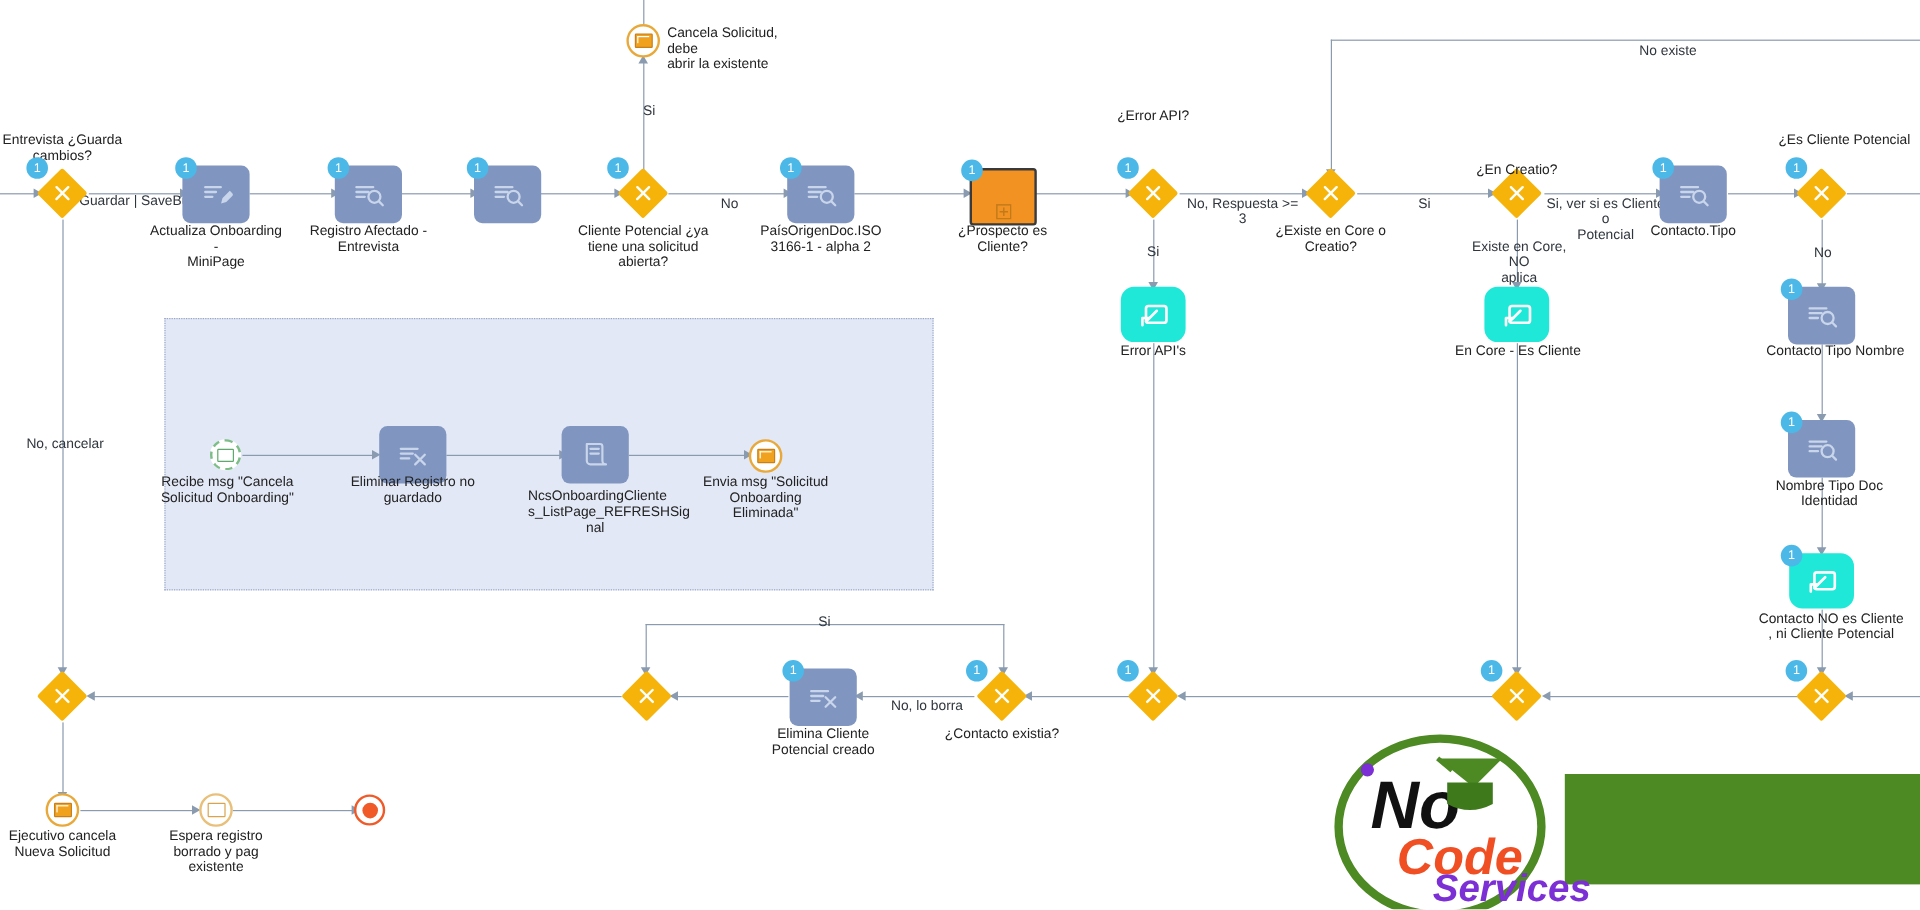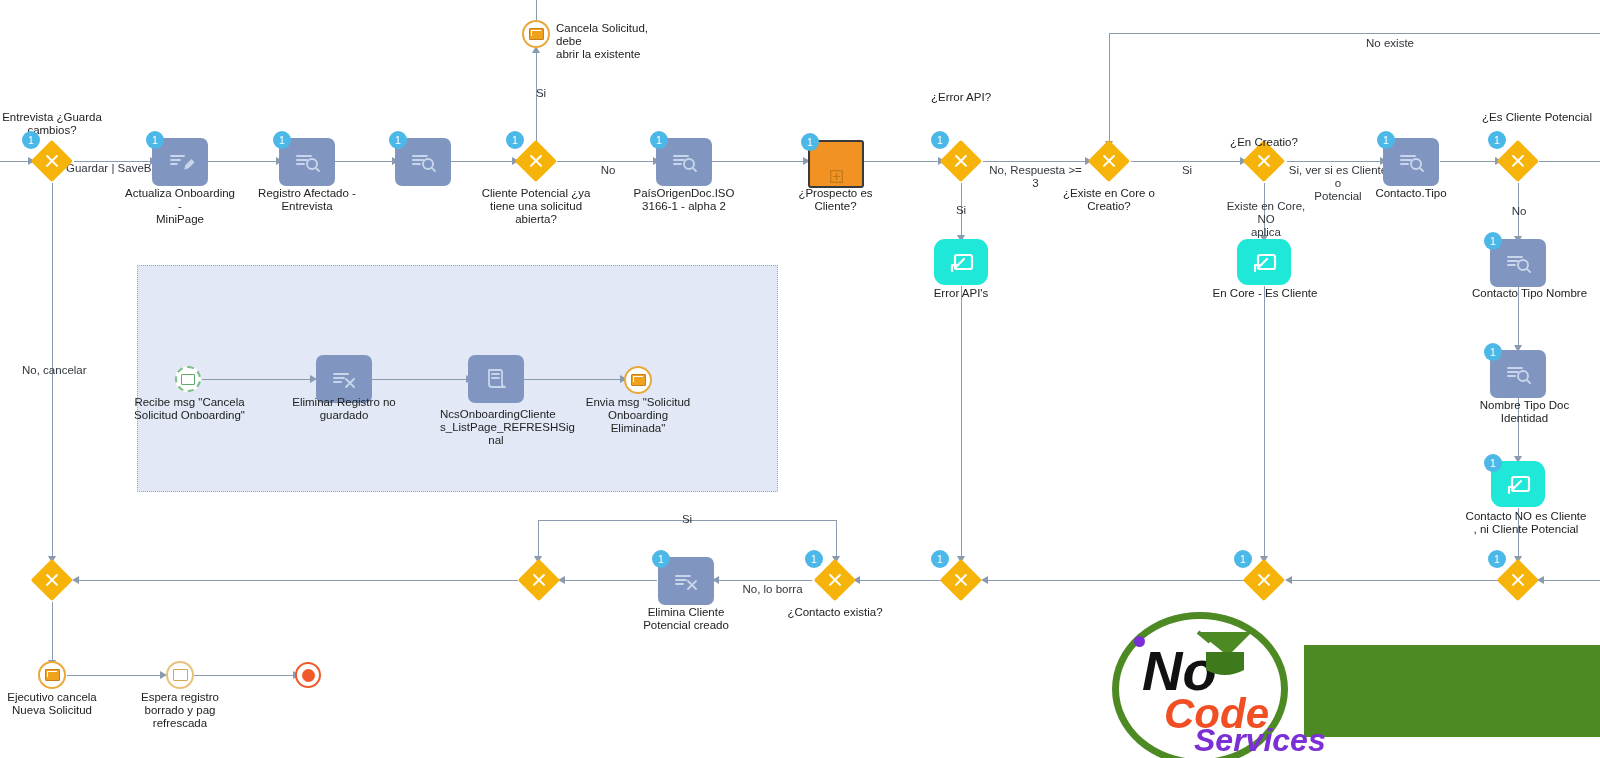--- a/index.html
+++ b/index.html
@@ -441,21 +441,21 @@
     <div class="env"></div>
   </div>
   <div class="nlab" style="left:-4px;top:691px;width:112px;">Ejecutivo cancela
 Nueva Solicitud</div>
 
   <div class="evt msg-catch" style="left:166px;top:661px;">
     <div class="env2"></div>
   </div>
   <div class="nlab" style="left:124px;top:691px;width:112px;">Espera registro
 borrado y pag
-refrescada</div>
+existente</div>
 
   <div class="evt end" style="left:295px;top:662px;">
     <div class="dot"></div>
   </div>
 
   <div class="ln lnh" style="left:202px;top:379px;width:110px;"></div>
   <div class="arw arw-r" style="left:310px;top:375px;"></div>
   <div class="ln lnh" style="left:372px;top:379px;width:96px;"></div>
   <div class="arw arw-r" style="left:466px;top:375px;"></div>
   <div class="ln lnh" style="left:524px;top:379px;width:98px;"></div>

